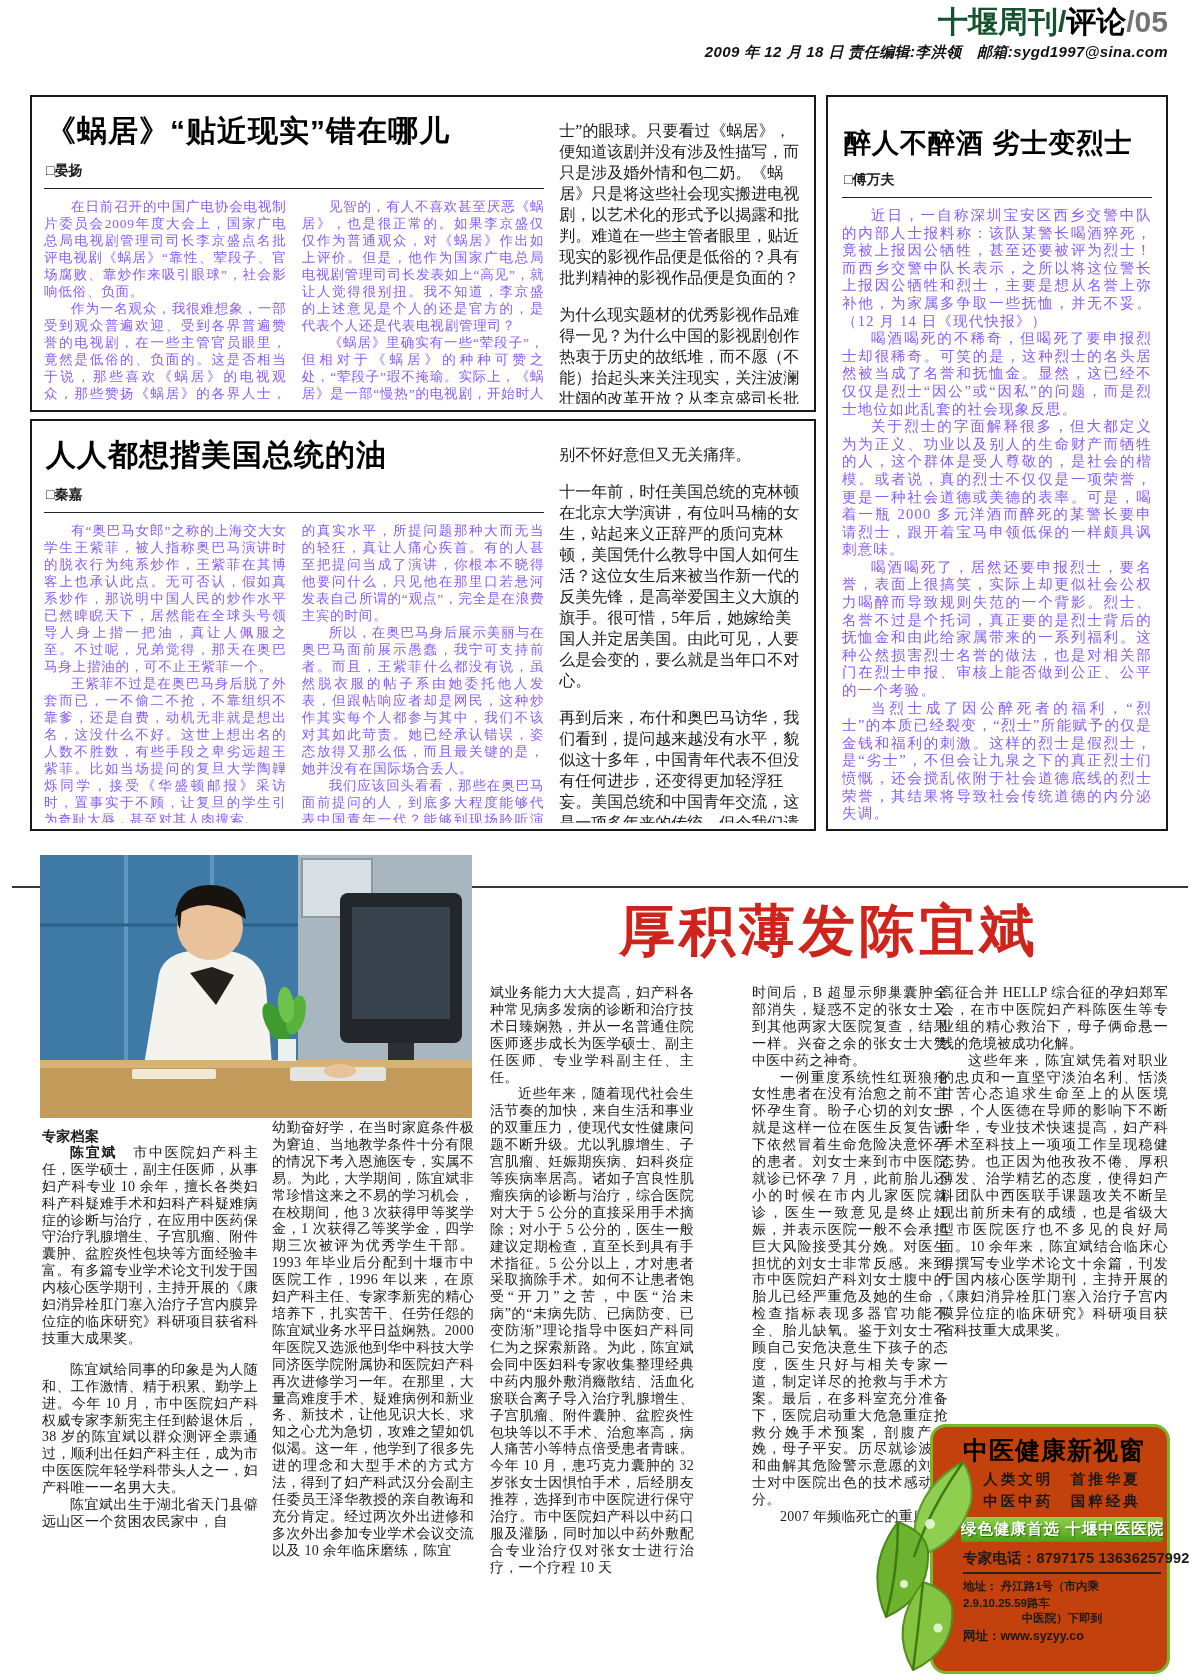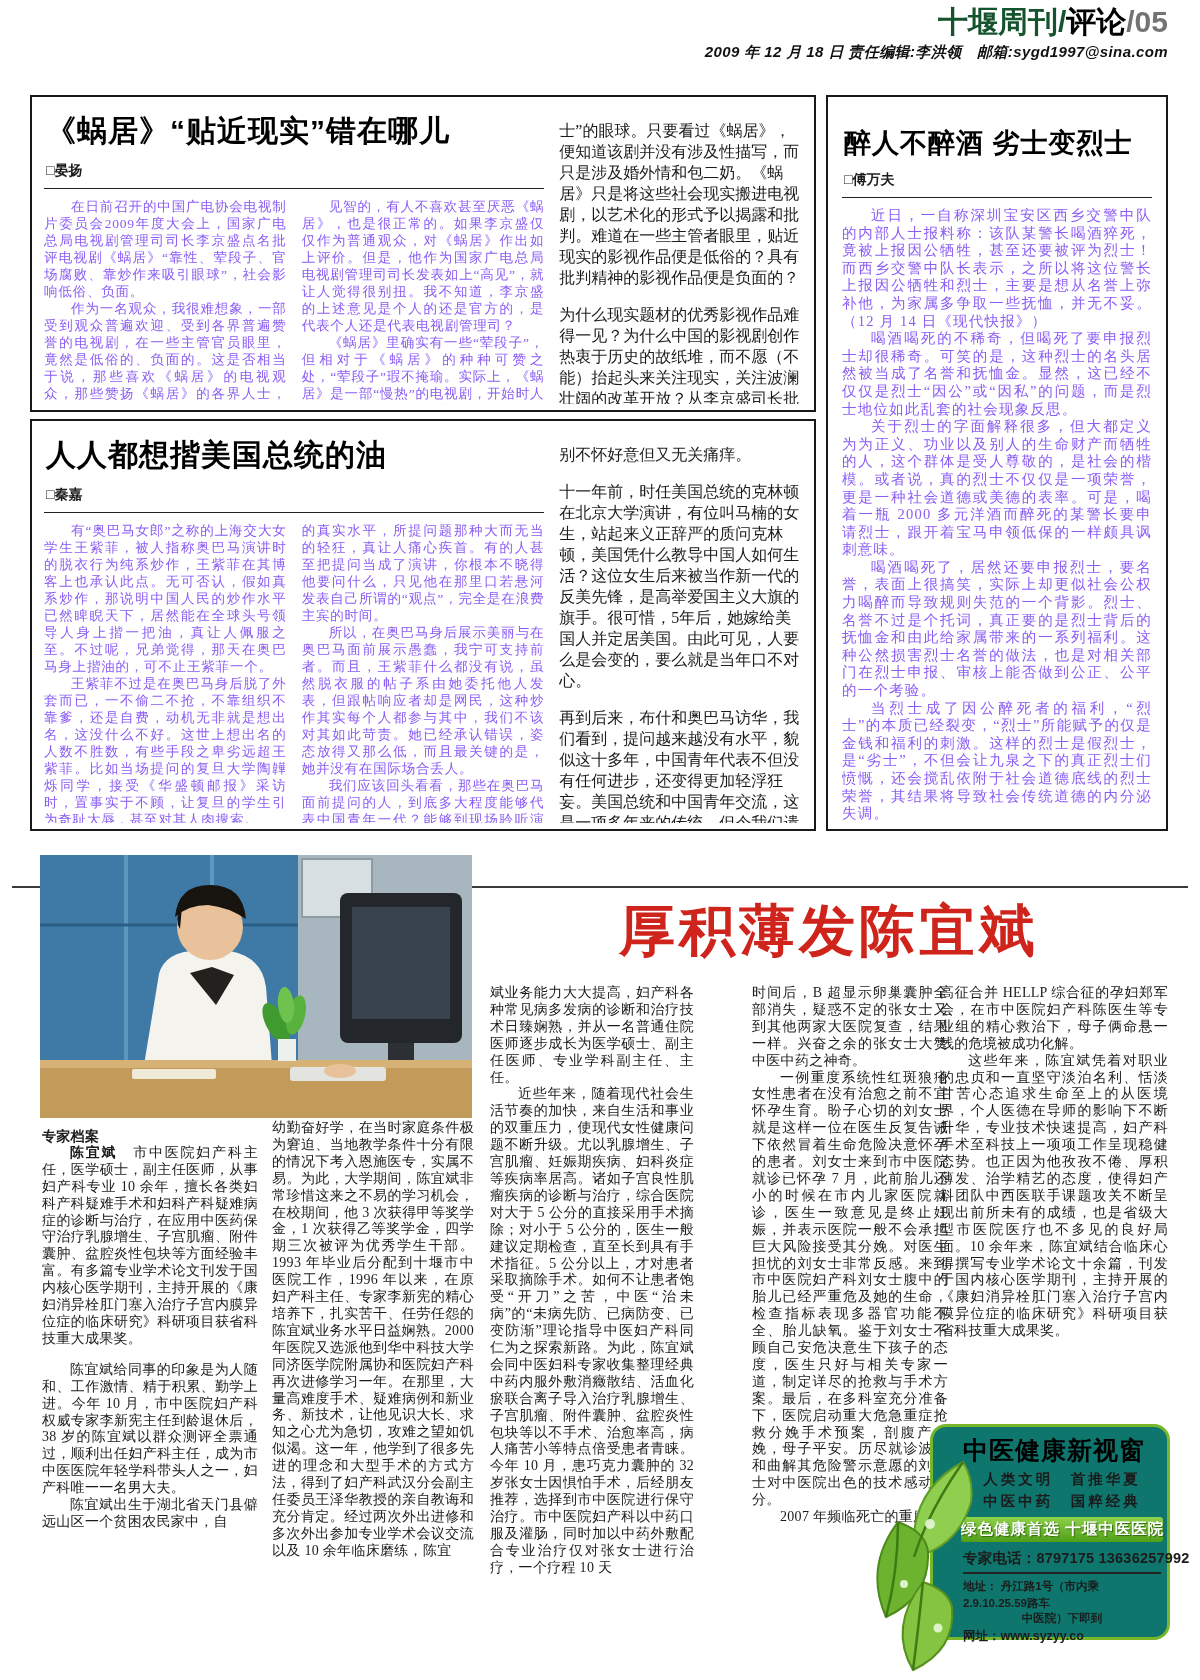--- a/index.html
+++ b/index.html
@@ -50,22 +50,22 @@
   #fc1{left:42px;top:1128px;width:216px;height:546px;}
   #fc2{left:272px;top:1120px;width:202px;height:554px;}
   #fc3{left:490px;top:985px;width:204px;height:689px;}
   #fc4{left:708px;top:985px;width:196px;height:689px;margin-left:44px;}
   #fc5{left:940px;top:985px;width:228px;height:432px;}
   .profile-header{text-align:center;font-weight:bold;font-size:16px;letter-spacing:5px;
                   margin:0 0 12px 0;font-family:"Liberation Sans","DejaVu Sans",sans-serif;}
   .pname{font-weight:bold;}
 
   
-  .ad{position:absolute;left:930px;top:1424px;width:240px;height:216px;box-sizing:border-box;
-      border:3px solid #76b82a;border-radius:16px;background:#0f766e;z-index:1;
+  .ad{position:absolute;left:930px;top:1424px;width:240px;height:250px;box-sizing:border-box;
+      border:3px solid #76b82a;border-radius:16px;background:#c2410c;z-index:1;
       padding:7px 6px 5px 30px;overflow:visible;}
   .ad-title{font-family:"Liberation Sans","DejaVu Sans",sans-serif;font-weight:900;font-size:25px;
             letter-spacing:1px;color:#000;white-space:nowrap;}
   .ad-slogan{font-weight:bold;font-size:14.5px;letter-spacing:3px;text-align:center;margin-top:3px;
              font-family:"Liberation Serif","DejaVu Serif",serif;}
   .ad-bar{margin:6px -2px 5px -2px;background:linear-gradient(#8fd14a,#4f9f18);color:#fff;
           font-family:"Liberation Sans","DejaVu Sans",sans-serif;font-weight:900;font-size:15.5px;
           text-align:center;padding:2px 0;letter-spacing:1px;text-shadow:1px 1px 1px #2c6a07;
           border-radius:3px;white-space:nowrap;}
   .ad-phone{font-family:"Liberation Sans","DejaVu Sans",sans-serif;font-weight:900;font-size:14.5px;

